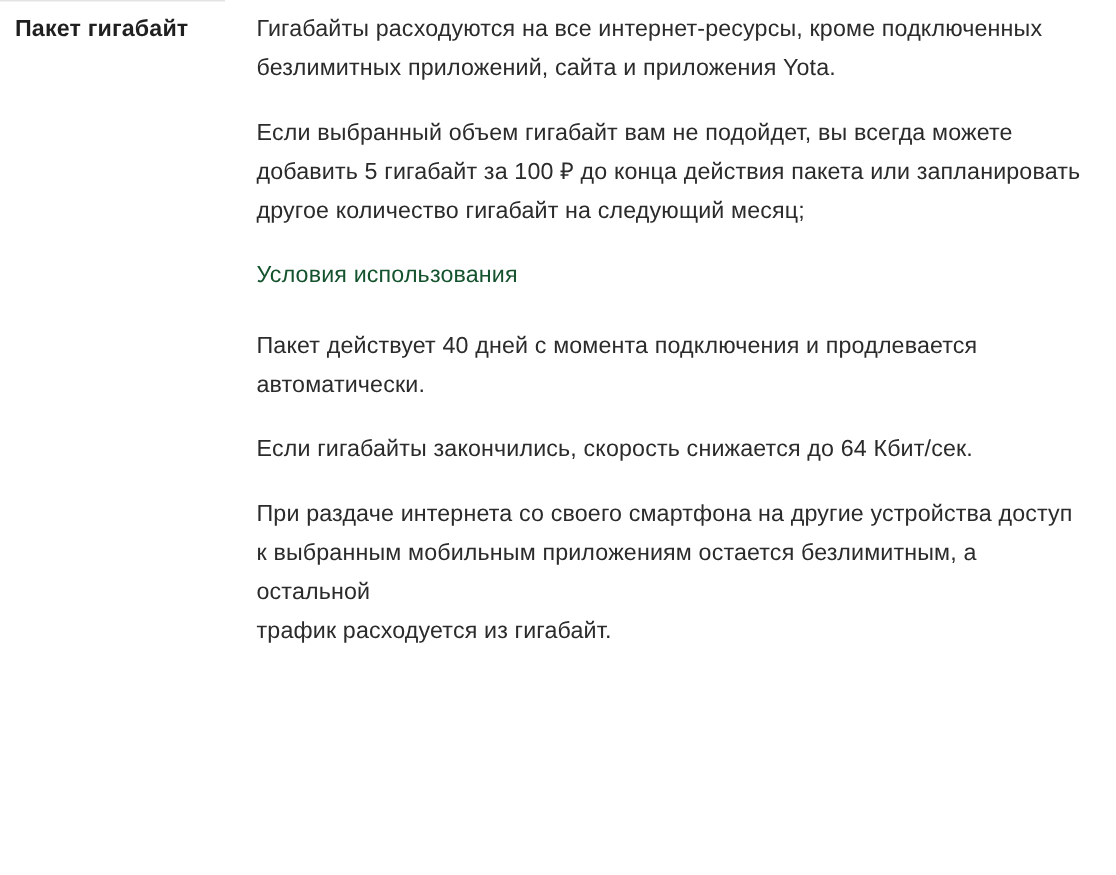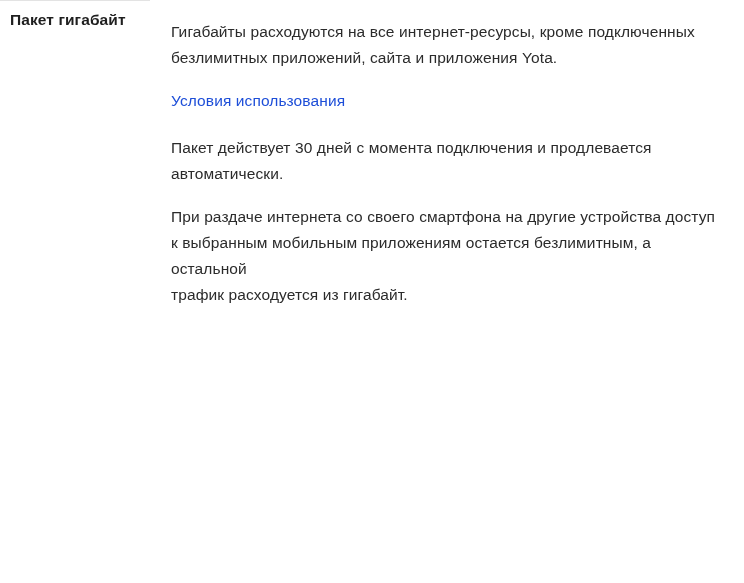--- a/index.html
+++ b/index.html
@@ -40,46 +40,50 @@
   }
   .content-col {
     width: 560px;
     box-sizing: border-box;
     font-size: 15.5px;
     line-height: 26px;
     color: #2b2b2b;
     letter-spacing: 0.1px;
   }
   .content-col p {
-    margin: 12px 0 17px 0;
+    margin: 0 0 17px 0;
     white-space: pre-line;
   }
   .content-col p.muted {
-    color: #1d4ed8;
+    color: #14532d;
     margin-bottom: 21px;
   }
 </style>
 </head>
 <body>
 
 <div class="row">
   <div class="label-divider"></div>
 
   <div class="label-col">Пакет гигабайт</div>
 
   <div class="content-col">
     <p>Гигабайты расходуются на все интернет-ресурсы, кроме подключенных
 безлимитных приложений, сайта и приложения Yota.</p>
 
+    <p>Если выбранный объем гигабайт вам не подойдет, вы всегда можете
+добавить 5 гигабайт за 100 ₽ до конца действия пакета или запланировать
+другое количество гигабайт на следующий месяц;</p>
 
     <p class="muted">Условия использования</p>
 
-    <p>Пакет действует 30 дней с момента подключения и продлевается
+    <p>Пакет действует 40 дней с момента подключения и продлевается
 автоматически.</p>
 
+    <p>Если гигабайты закончились, скорость снижается до 64 Кбит/сек.</p>
 
 
 
     <p>При раздаче интернета со своего смартфона на другие устройства доступ
 к выбранным мобильным приложениям остается безлимитным, а остальной
 трафик расходуется из гигабайт.</p>
   </div>
 </div>
 
 </body></html>

